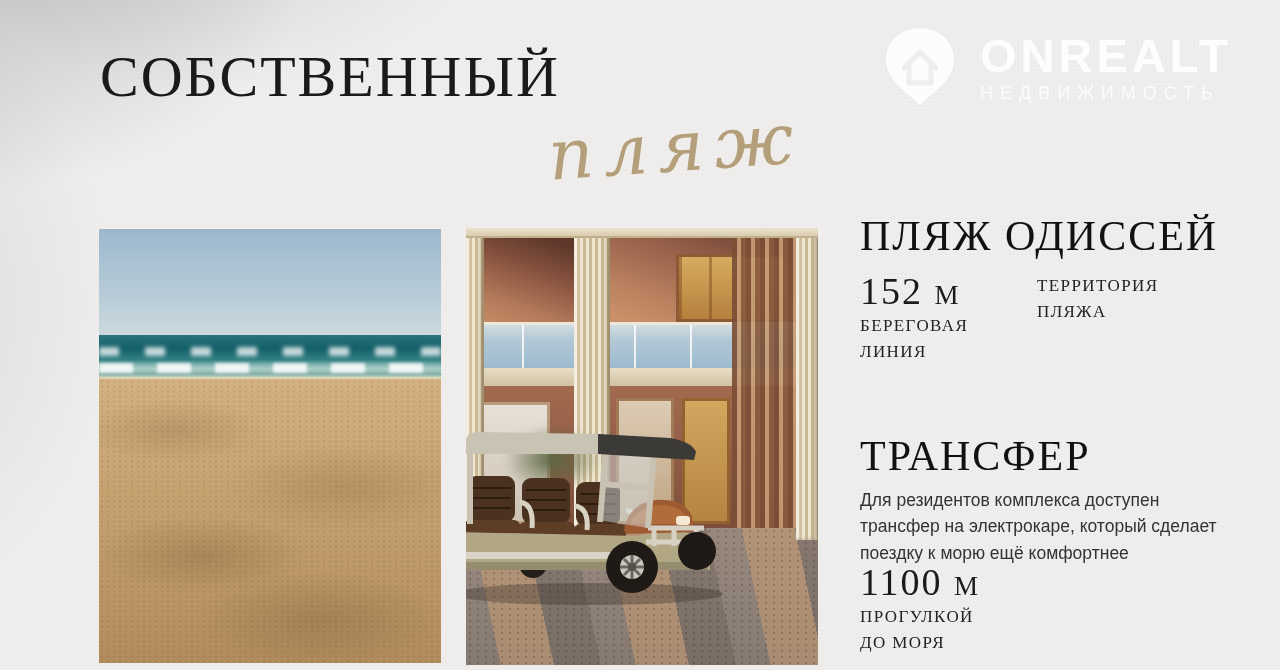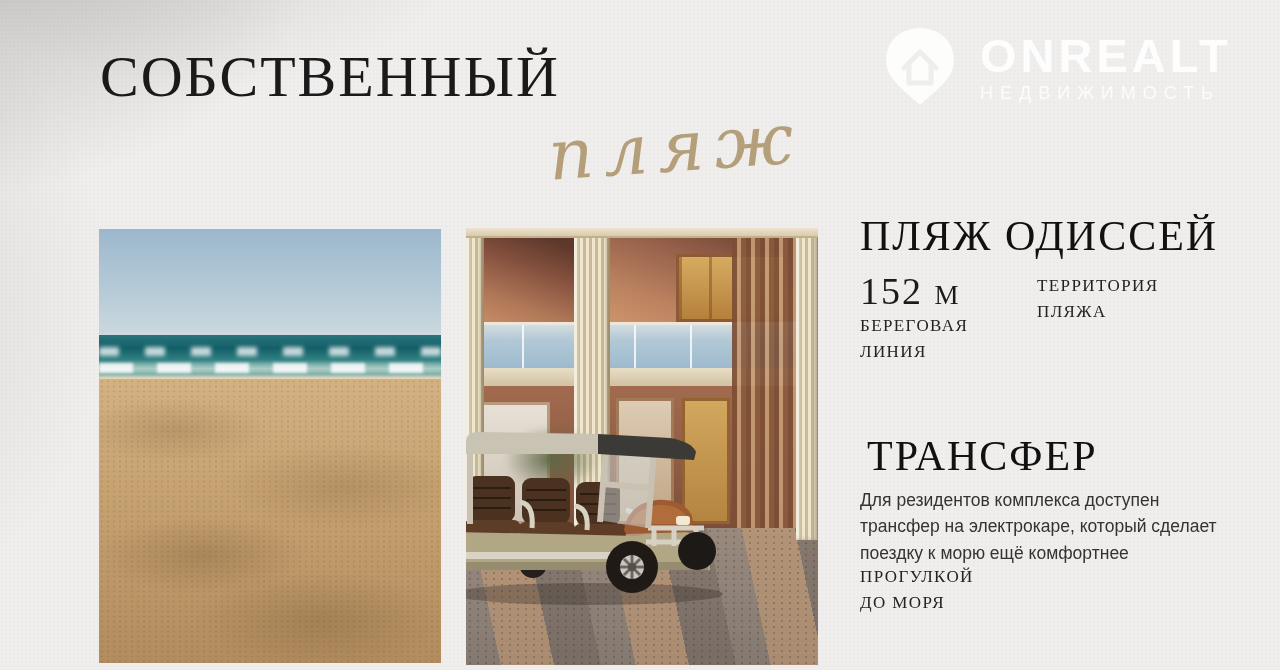--- a/index.html
+++ b/index.html
@@ -233,23 +233,24 @@
       <div class="stat-value">152 м</div>
       <div class="stat-label">БЕРЕГОВАЯ
 ЛИНИЯ</div>
     </div>
     <div class="stat">
       <div class="stat-label">ТЕРРИТОРИЯ
 ПЛЯЖА</div>
     </div>
   </div>
 
-  <h2 class="col-abs sec-heading" style="top:432px;margin-left:7px;">ТРАНСФЕР</h2>
+  <h2 class="col-abs sec-heading" style="top:432px;">ТРАНСФЕР</h2>
 
   <p class="col-abs sec-desc" style="top:487px;">Для резидентов комплекса доступен трансфер на электрокаре, который сделает поездку к морю ещё комфортнее</p>
 
   <div class="col-abs stats" style="top:563px;">
     <div class="stat">
+      <div class="stat-value">1100 м</div>
       <div class="stat-label">ПРОГУЛКОЙ
 ДО МОРЯ</div>
     </div>
   </div>
 </div>
 
 </body></html>

